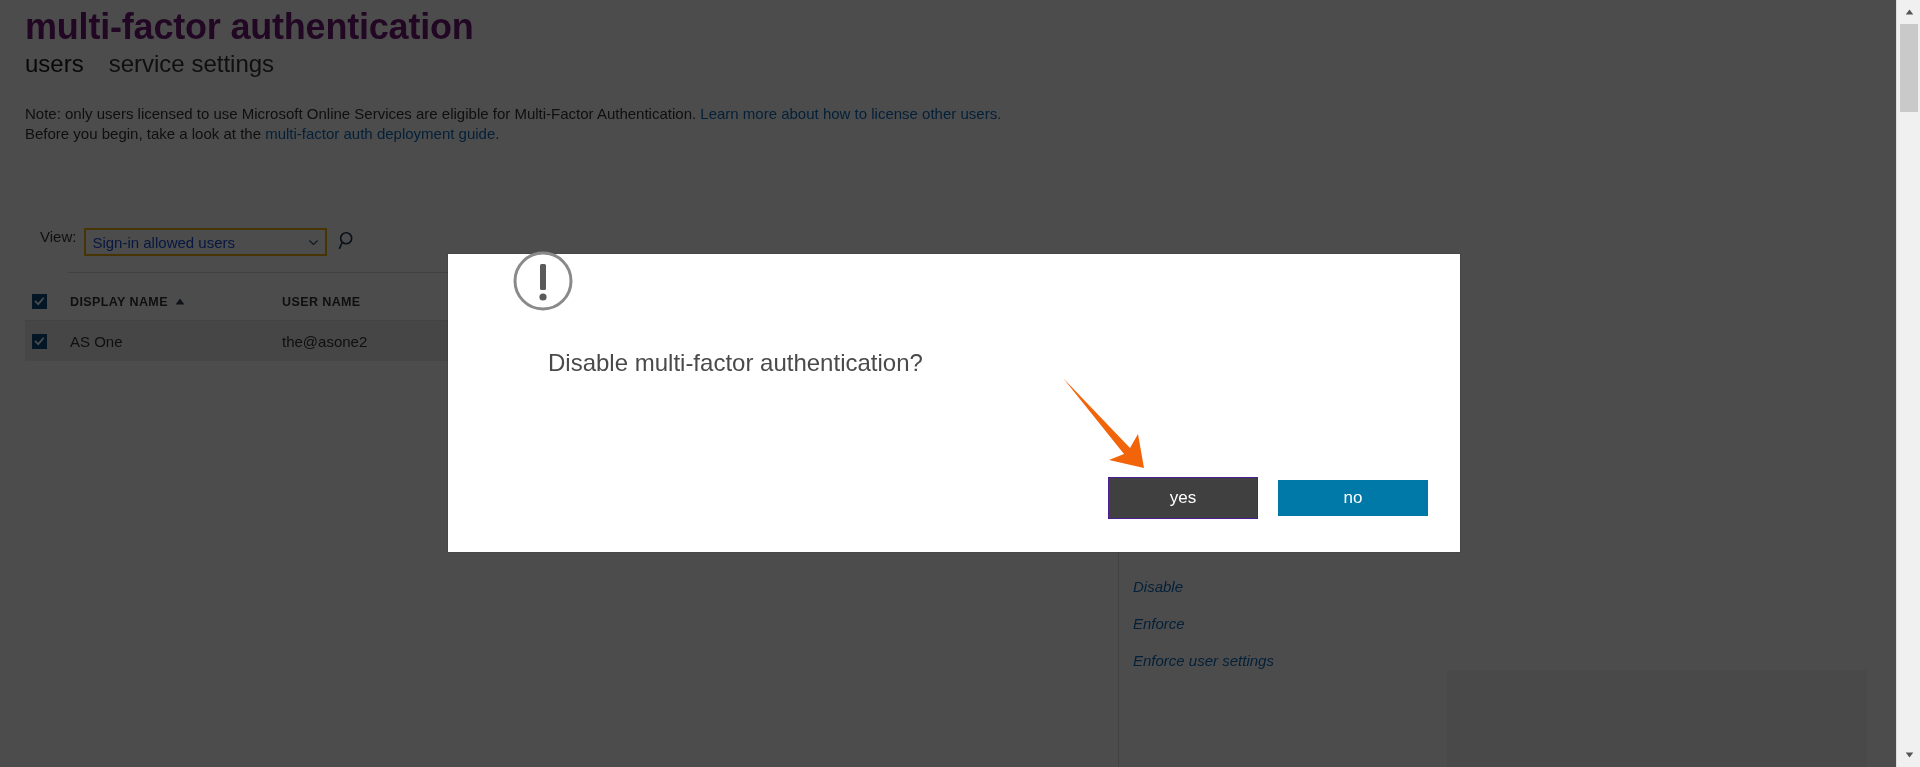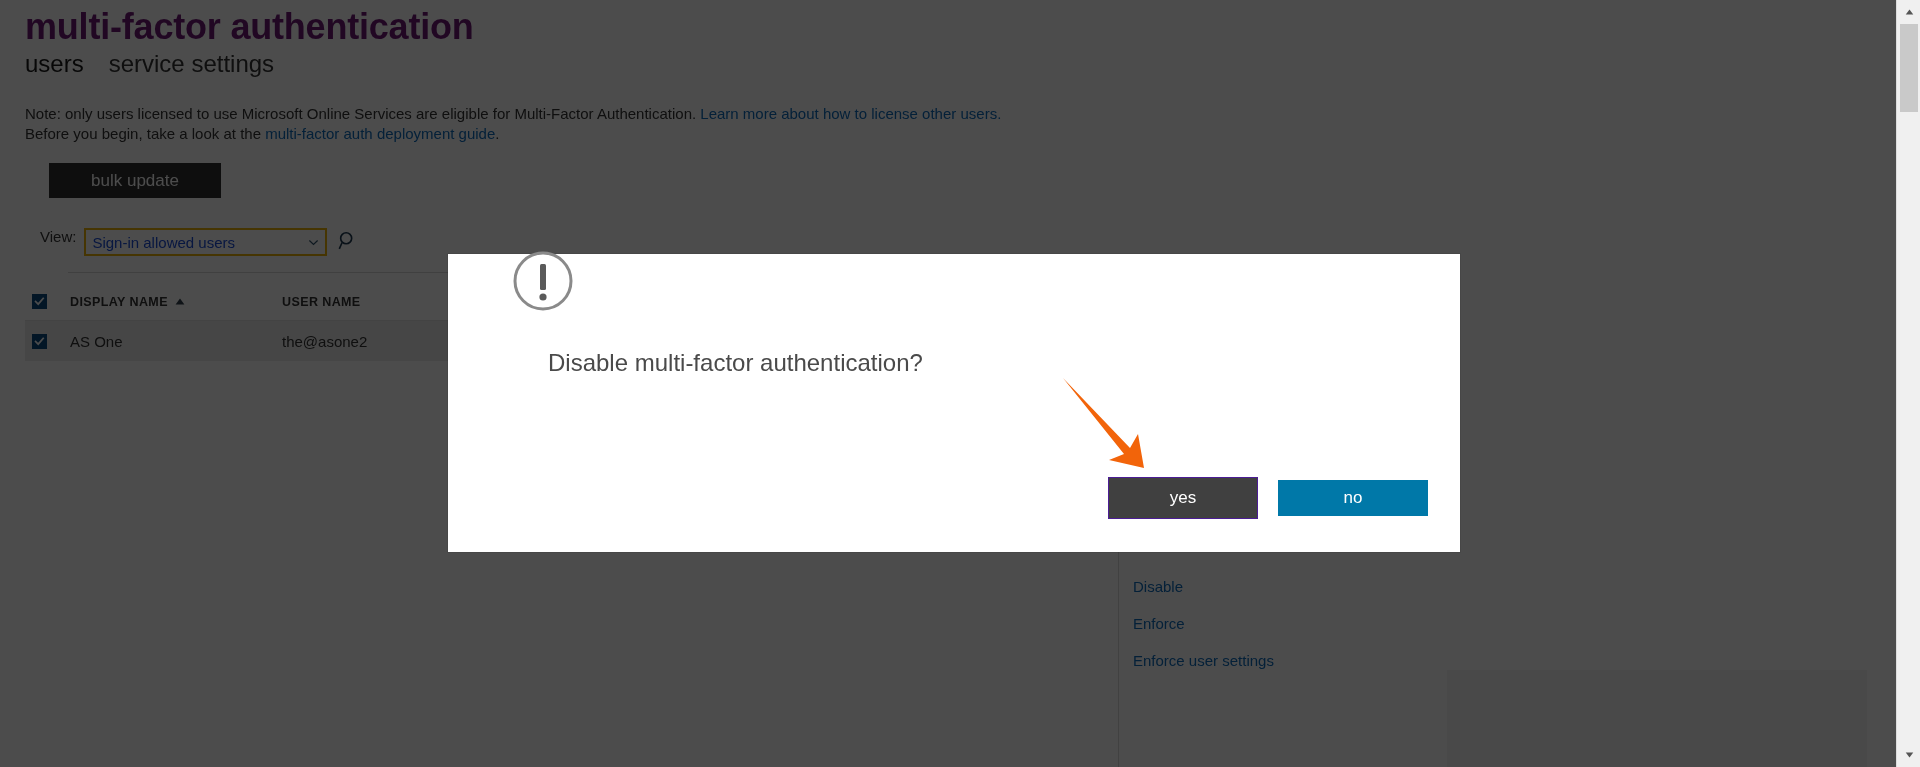--- a/index.html
+++ b/index.html
@@ -201,20 +201,21 @@
     color: #333333;
     margin-bottom: 14px;
   }
   .qs-link {
     display: block;
     font-size: 15px;
     color: #0f6cbd;
     text-decoration: none;
     margin-bottom: 20px;
     cursor: pointer;
+    font-style: italic;
   }
 
   
   .ghost-block {
     position: absolute;
     left: 1447px; top: 670px;
     width: 420px; height: 97px;
     background: #f4f4f4;
   }
 
@@ -332,21 +333,20 @@
 
     <div class="note">
       <span class="line">
         <span>Note: only users licensed to use Microsoft Online Services are eligible for Multi-Factor Authentication. </span><a class="lnk">Learn more about how to license other users.</a>
       </span>
       <span class="line">
         <span>Before you begin, take a look at the </span><a class="lnk">multi-factor auth deployment guide</a><span>.</span>
       </span>
     </div>
 
-    <button class="bulk-btn">bulk update</button>
 
     <div class="toolbar">
       <span class="view-label">View:</span>
       <span class="select-wrap">
         <select class="view-select">
           <option>Sign-in allowed users</option>
         </select>
         <svg class="chev" viewBox="0 0 12 12">
           <path d="M1.5 3.8 L6 8.2 L10.5 3.8" fill="none" stroke="#31536b" stroke-width="1.3"></path>
         </svg>

